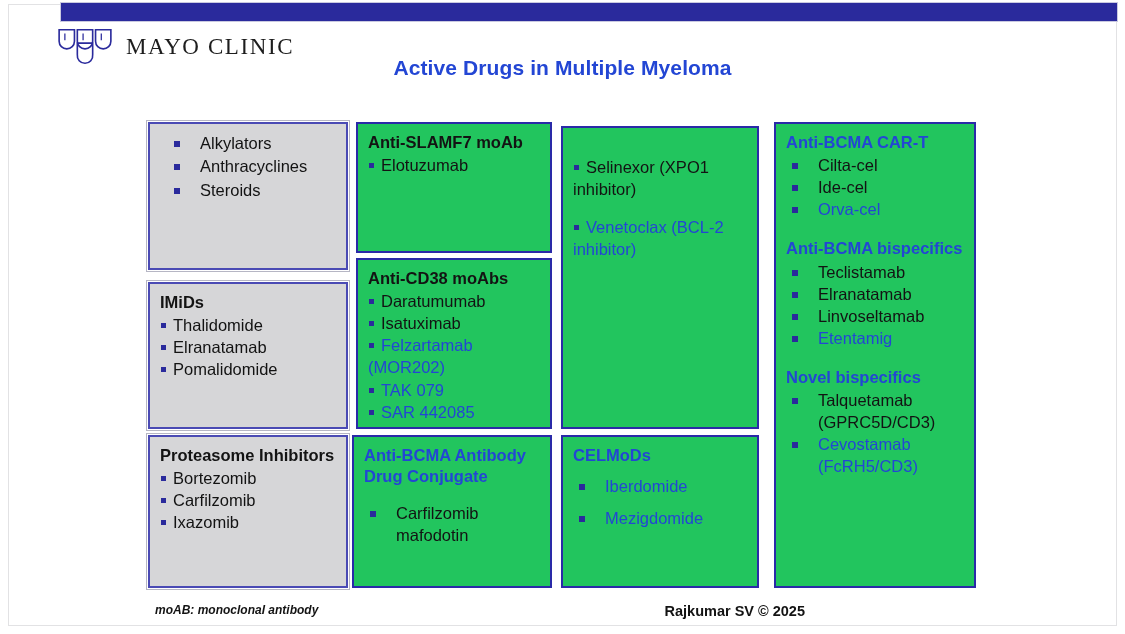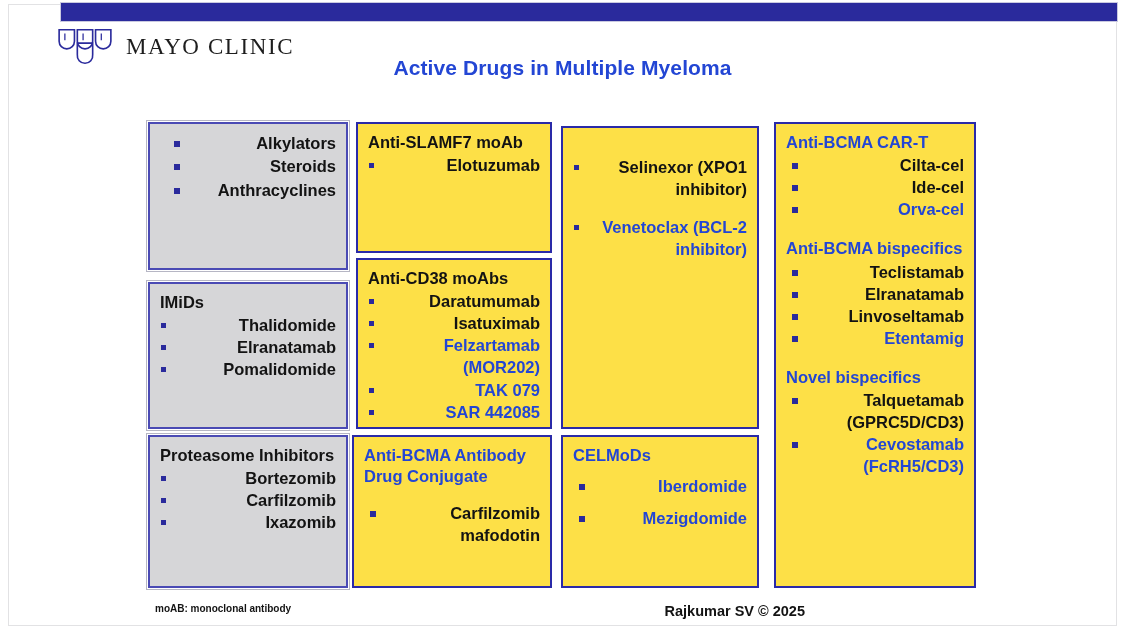--- a/index.html
+++ b/index.html
@@ -80,21 +80,21 @@
     left: 148px;
     top: 122px;
     width: 828px;
     height: 466px;
   }
   .box {
     position: absolute;
     border: 2px solid #2a2aa8;
     box-sizing: border-box;
     padding: 8px 10px 6px 10px;
-    background: #fde047;
+    background: #22c55e;
     overflow: hidden;
   }
   .box.gray {
     background: #d6d6d8;
     border: 2px solid #4a4ab4;
     outline: 1px solid #b6b6c4;
     outline-offset: 1px;
   }
   .hdr {
     font-size: 16.5px;
@@ -104,26 +104,25 @@
   }
   .hdr.black { color: #131313; }
   .hdr.blue  { color: #2346d4; }
   ul.items {
     list-style: none;
     margin: 0;
     padding: 0;
   }
   ul.items li {
     font-size: 16.5px;
-    font-weight: bold;
+    font-weight: normal;
     line-height: 1.34;
     color: #131313;
     position: relative;
     padding-left: 13px;
-    text-align: right;
   }
   ul.items li.blue { color: #2346d4; }
   ul.items li::before {
     content: "";
     position: absolute;
     left: 1px;
     top: 9px;
     width: 5px;
     height: 5px;
     background: #2a2a9c;
@@ -138,23 +137,24 @@
   
   ul.items.gapped li { padding-left: 40px; line-height: 1.42; }
   ul.items.gapped li::before { left: 14px; top: 9px; width: 6px; height: 6px; }
   .spacer { height: 14px; }
   .sect-gap { height: 18px; }
   
   .footer-left {
     position: absolute;
     left: 155px;
     top: 603px;
-    font-size: 10px;
+    font-size: 12px;
     font-weight: bold;
     color: #131313;
+    font-style: italic;
   }
   .footer-right {
     position: absolute;
     right: 148px;
     top: 603px;
     font-size: 14.5px;
     font-weight: bold;
     color: #131313;
   }
 </style>
@@ -185,22 +185,22 @@
     <span class="logo-text">MAYO CLINIC</span>
   </div>
 
   <div class="slide-title">Active Drugs in Multiple Myeloma</div>
 
   <div class="board">
 
     <div class="box gray" style="left:0px; top:0px; width:200px; height:148px;">
       <ul class="items gapped">
         <li>Alkylators</li>
+        <li>Anthracyclines</li>
         <li>Steroids</li>
-        <li>Anthracyclines</li>
       </ul>
     </div>
 
     <div class="box gray" style="left:0px; top:160px; width:200px; height:147px;">
       <div class="hdr black">IMiDs</div>
       <ul class="items">
         <li>Thalidomide</li>
         <li>Elranatamab</li>
         <li>Pomalidomide</li>
       </ul>

